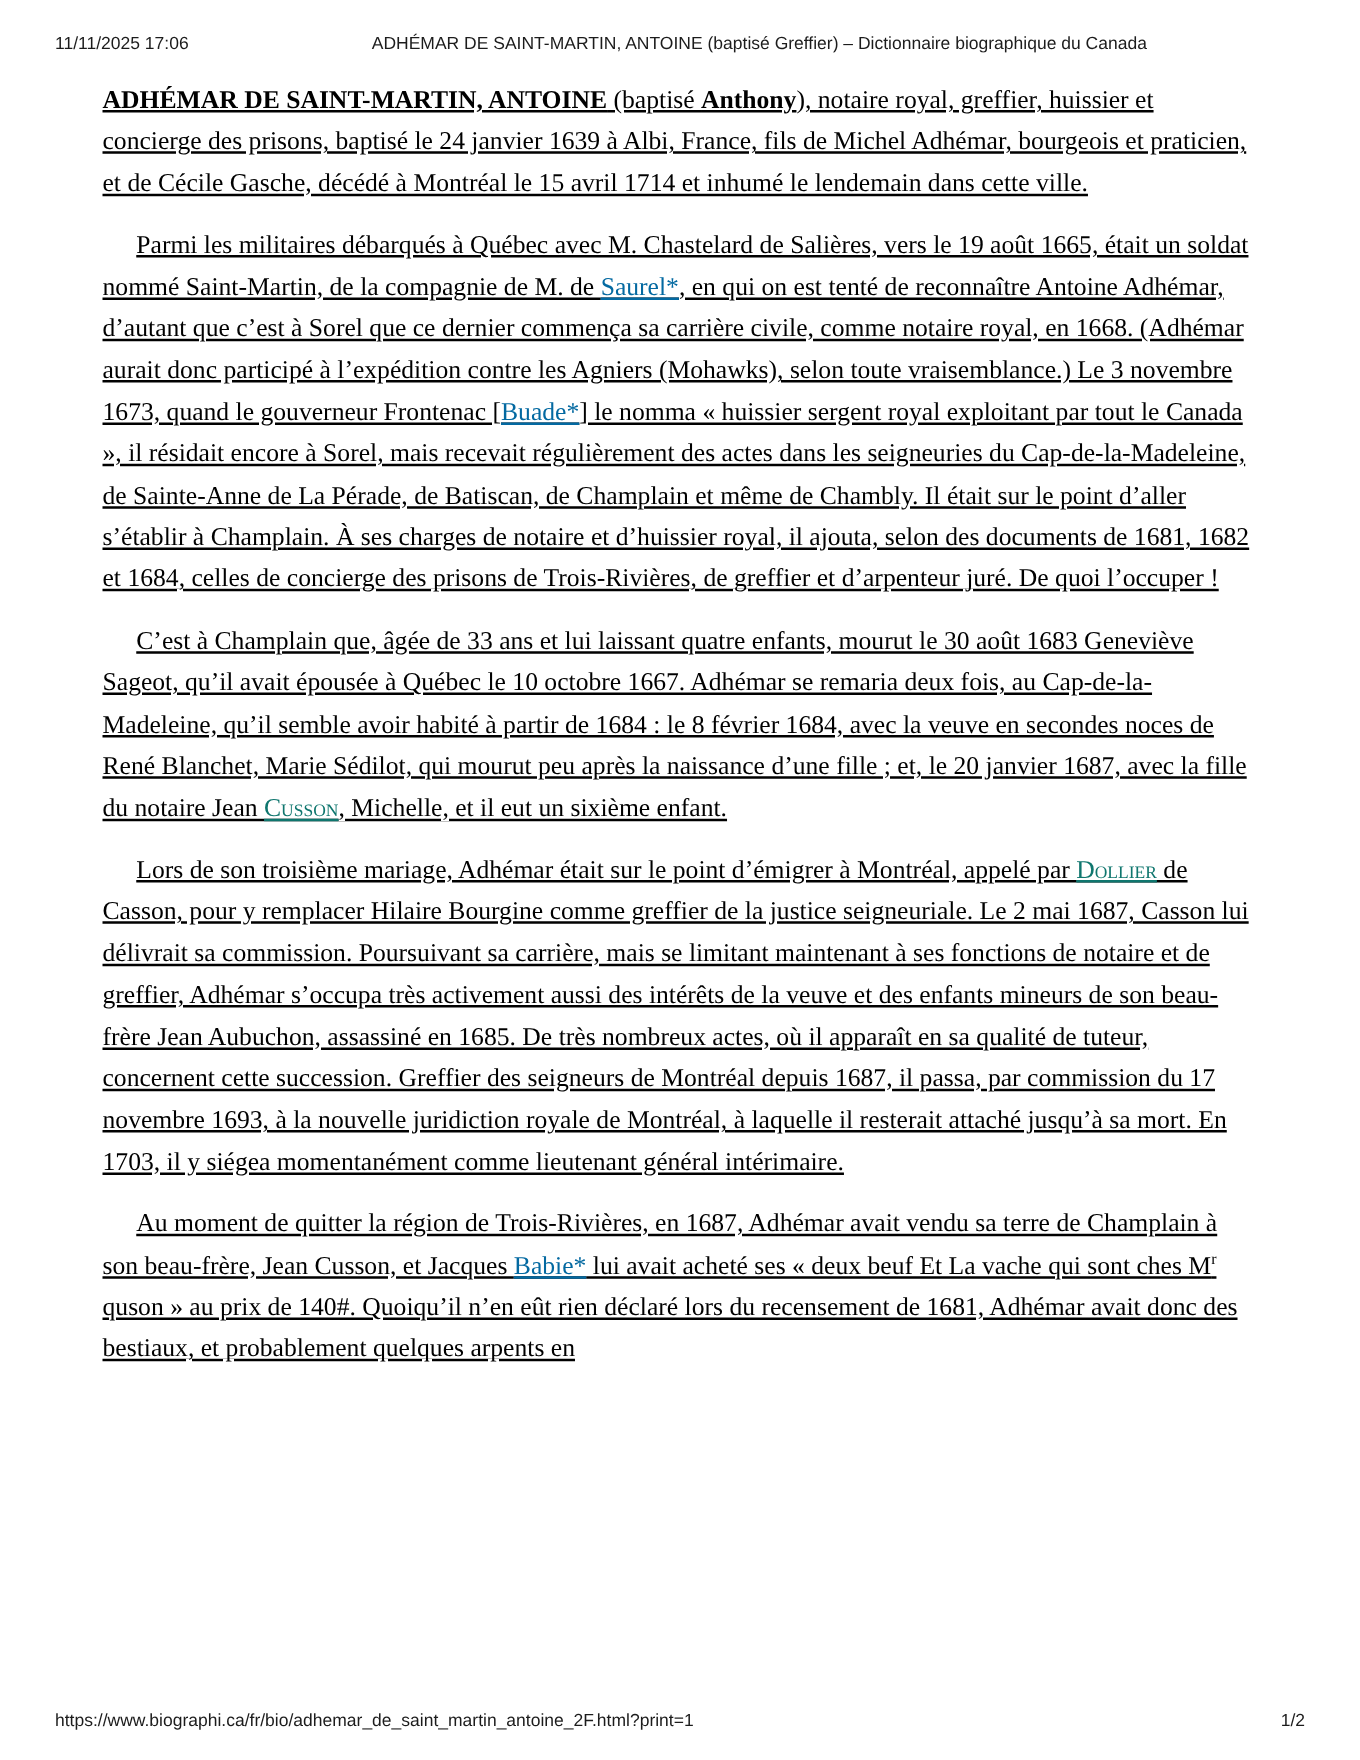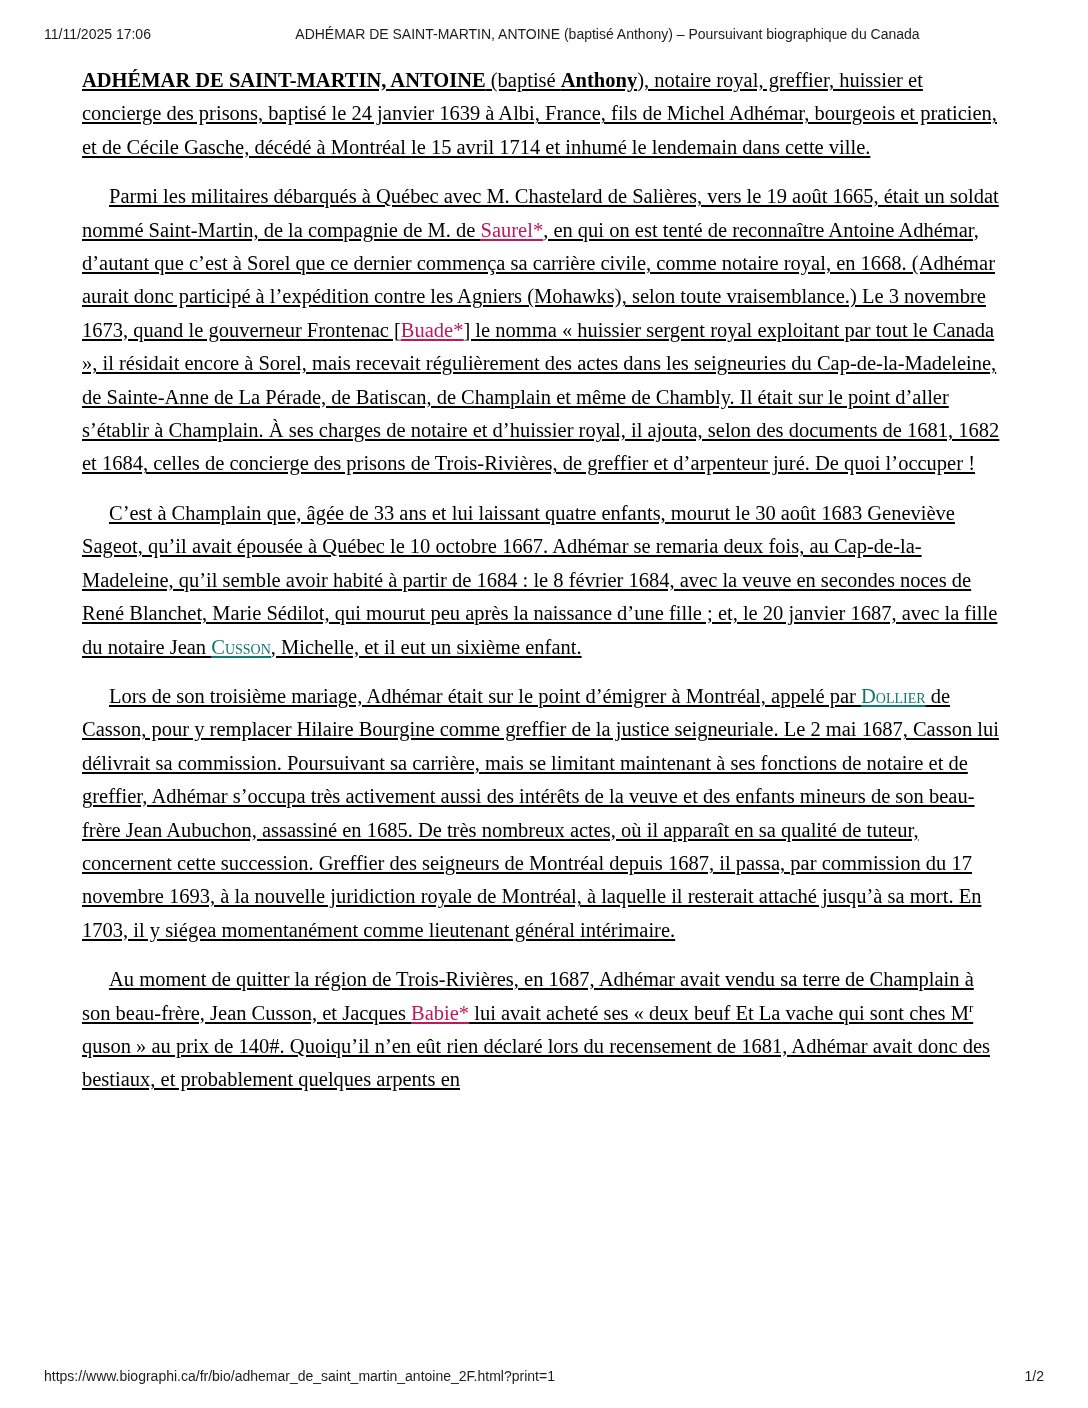--- a/index.html
+++ b/index.html
@@ -40,21 +40,21 @@
     width: 925px;
     font-family: "Liberation Serif", serif;
     font-size: 20.5px;
     line-height: 33.4px;
     color: #000000;
     text-align: left;
   }
   .para { margin: 0 0 16px 0; text-decoration: underline; }
   .para.indent { text-indent: 27px; }
   .run-bold { font-weight: bold; }
-  .run-link { text-decoration: underline; color: #be185d; cursor: pointer; }
+  .run-link { text-decoration: underline; color: #0369a1; cursor: pointer; }
   .run-link-sc { text-decoration: underline; font-variant: small-caps; color: #0f766e; cursor: pointer; }
   .run-sup { vertical-align: super; font-size: 0.62em; line-height: 0; }
   .print-footer {
     position: absolute;
     left: 44px;
     right: 44px;
     bottom: 24px;
     display: flex;
     justify-content: space-between;
     align-items: flex-start;
@@ -63,21 +63,21 @@
     color: #1c1c1c;
   }
 </style>
 </head>
 <body>
 
 <div class="page">
 
   <div class="print-header">
     <span class="hdr-date">11/11/2025 17:06</span>
-    <span class="hdr-title">ADHÉMAR DE SAINT-MARTIN, ANTOINE (baptisé Anthony) – Poursuivant biographique du Canada</span>
+    <span class="hdr-title">ADHÉMAR DE SAINT-MARTIN, ANTOINE (baptisé Greffier) – Dictionnaire biographique du Canada</span>
   </div>
 
   <div class="article">
       <p class="para"><span class="run-bold">ADHÉMAR DE SAINT-MARTIN, ANTOINE</span><span> (baptisé </span><span class="run-bold">Anthony</span><span>), notaire royal, greffier, huissier et concierge des prisons, baptisé le 24 janvier 1639 à Albi, France, fils de Michel Adhémar, bourgeois et praticien, et de Cécile Gasche, décédé à Montréal le 15 avril 1714 et inhumé le lendemain dans cette ville.</span></p>
       <p class="para indent"><span>Parmi les militaires débarqués à Québec avec M. Chastelard de Salières, vers le 19 août 1665, était un soldat nommé Saint-Martin, de la compagnie de M. de </span><span class="run-link">Saurel*</span><span>, en qui on est tenté de reconnaître Antoine Adhémar, d’autant que c’est à Sorel que ce dernier commença sa carrière civile, comme notaire royal, en 1668. (Adhémar aurait donc participé à l’expédition contre les Agniers (Mohawks), selon toute vraisemblance.) Le 3 novembre 1673, quand le gouverneur Frontenac [</span><span class="run-link">Buade*</span><span>] le nomma « huissier sergent royal exploitant par tout le Canada », il résidait encore à Sorel, mais recevait régulièrement des actes dans les seigneuries du Cap-de-la-Madeleine, de Sainte-Anne de La Pérade, de Batiscan, de Champlain et même de Chambly. Il était sur le point d’aller s’établir à Champlain. À ses charges de notaire et d’huissier royal, il ajouta, selon des documents de 1681, 1682 et 1684, celles de concierge des prisons de Trois-Rivières, de greffier et d’arpenteur juré. De quoi l’occuper !</span></p>
       <p class="para indent"><span>C’est à Champlain que, âgée de 33 ans et lui laissant quatre enfants, mourut le 30 août 1683 Geneviève Sageot, qu’il avait épousée à Québec le 10 octobre 1667. Adhémar se remaria deux fois, au Cap-de-la-Madeleine, qu’il semble avoir habité à partir de 1684 : le 8 février 1684, avec la veuve en secondes noces de René Blanchet, Marie Sédilot, qui mourut peu après la naissance d’une fille ; et, le 20 janvier 1687, avec la fille du notaire Jean </span><span class="run-link-sc">Cusson</span><span>, Michelle, et il eut un sixième enfant.</span></p>
       <p class="para indent"><span>Lors de son troisième mariage, Adhémar était sur le point d’émigrer à Montréal, appelé par </span><span class="run-link-sc">Dollier</span><span> de Casson, pour y remplacer Hilaire Bourgine comme greffier de la justice seigneuriale. Le 2 mai 1687, Casson lui délivrait sa commission. Poursuivant sa carrière, mais se limitant maintenant à ses fonctions de notaire et de greffier, Adhémar s’occupa très activement aussi des intérêts de la veuve et des enfants mineurs de son beau-frère Jean Aubuchon, assassiné en 1685. De très nombreux actes, où il apparaît en sa qualité de tuteur, concernent cette succession. Greffier des seigneurs de Montréal depuis 1687, il passa, par commission du 17 novembre 1693, à la nouvelle juridiction royale de Montréal, à laquelle il resterait attaché jusqu’à sa mort. En 1703, il y siégea momentanément comme lieutenant général intérimaire.</span></p>
       <p class="para indent"><span>Au moment de quitter la région de Trois-Rivières, en 1687, Adhémar avait vendu sa terre de Champlain à son beau-frère, Jean Cusson, et Jacques </span><span class="run-link">Babie*</span><span> lui avait acheté ses « deux beuf Et La vache qui sont ches M</span><span class="run-sup">r</span><span> quson » au prix de 140#. Quoiqu’il n’en eût rien déclaré lors du recensement de 1681, Adhémar avait donc des bestiaux, et probablement quelques arpents en</span></p>
     </div>
 

